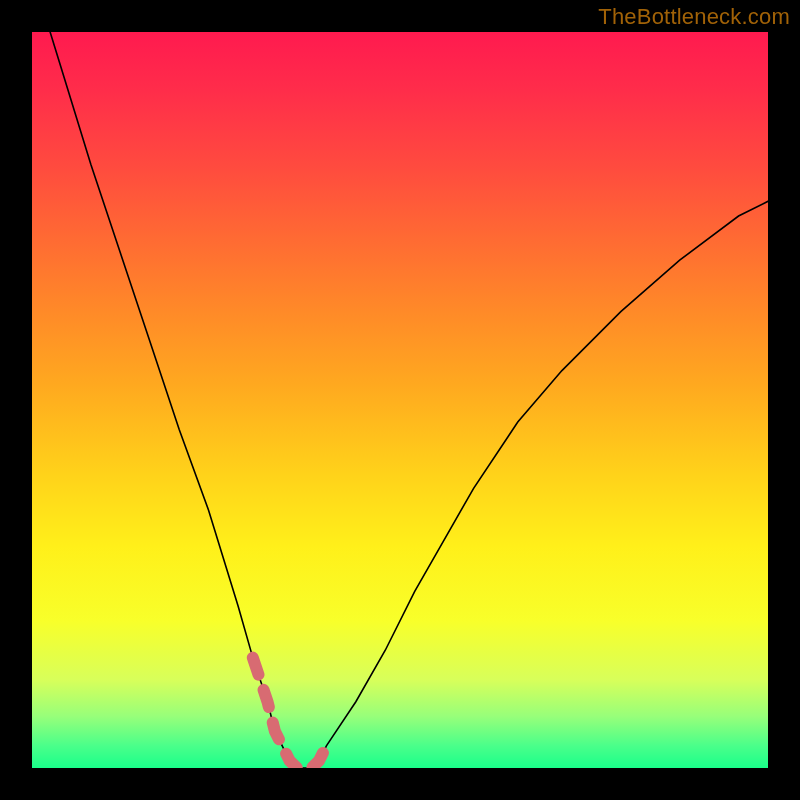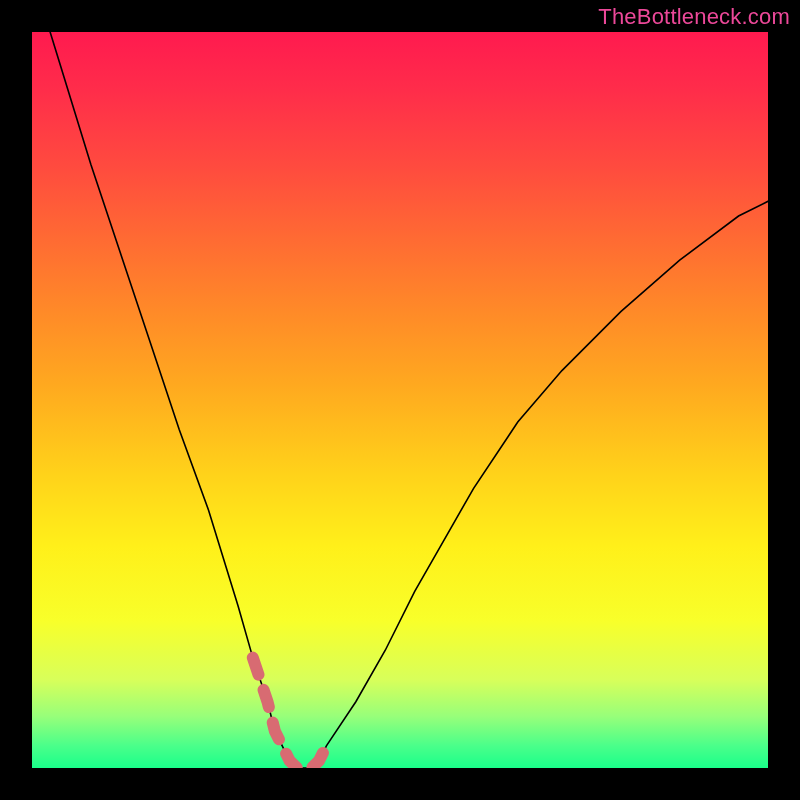--- a/index.html
+++ b/index.html
@@ -14,21 +14,21 @@
   .frame {
     position: relative;
     width: 800px;
     height: 800px;
     background: #000;
   }
   .watermark {
     position: absolute;
     top: 4px;
     right: 10px;
-    color: #ec4899;
+    color: #a16207;
     font-size: 22px;
     font-weight: 400;
     letter-spacing: 0.2px;
     z-index: 10;
   }
   .plot-area {
     position: absolute;
     left: 32px;
     top: 32px;
     width: 736px;

